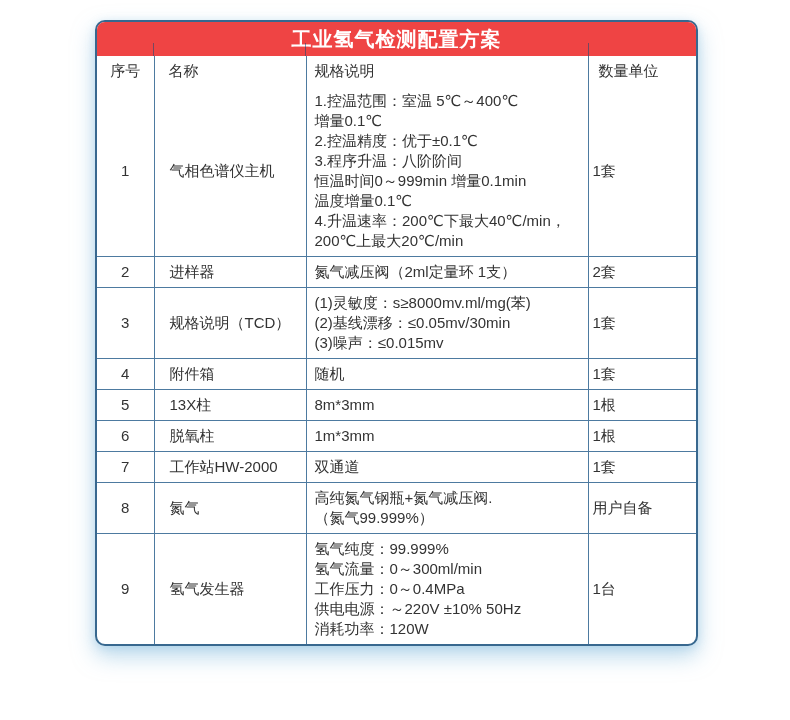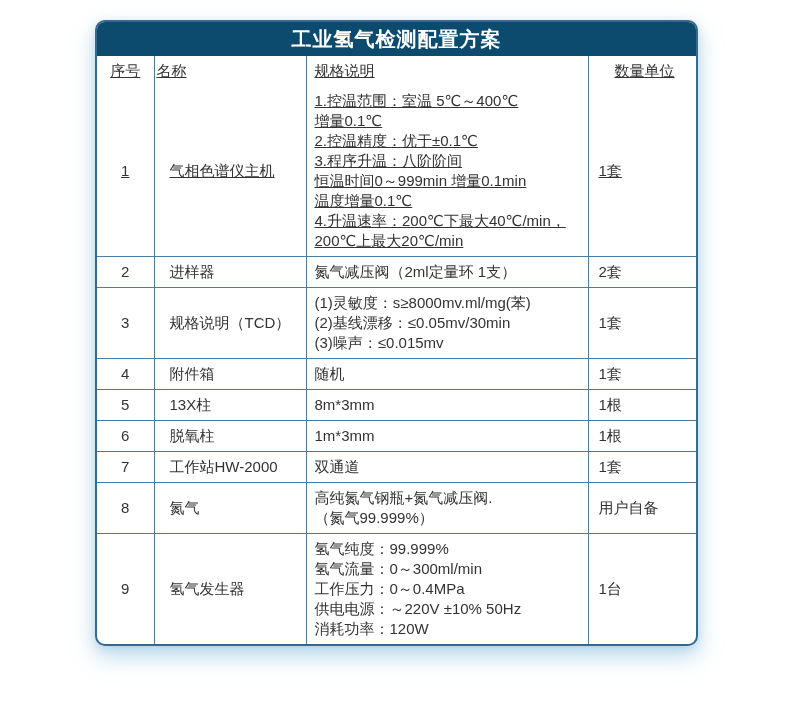--- a/index.html
+++ b/index.html
@@ -16,21 +16,21 @@
     width: 603px;
     border: 2px solid #38688f;
     border-radius: 10px;
     overflow: hidden;
     background: #ffffff;
     box-shadow: 0 10px 22px rgba(130, 185, 220, 0.55), 0 2px 8px rgba(150, 195, 225, 0.35);
   }
   .title-bar {
     position: relative;
     height: 34px;
-    background: #0c4a6e;
+    background: #ef4444;
     display: flex;
     align-items: center;
     justify-content: center;
   }
   .title-bar .title {
     color: #ffffff;
     font-size: 20px;
     font-weight: bold;
     letter-spacing: 1px;
   }
@@ -58,27 +58,27 @@
     font-size: 15px;
     line-height: 20px;
     padding: 5px 8px;
     vertical-align: middle;
     font-weight: normal;
     text-align: left;
   }
   
   tr > *:first-child { border-left: none; }
   tr > *:last-child { border-right: none; }
-  tr:first-child > * { border-top: none; text-decoration: underline; }
+  tr:first-child > * { border-top: none; }
   tr:last-child > * { border-bottom: none; }
   thead th { height: 30px; }
   td.c-no { text-align: center; }
   td.c-name { padding-left: 15px; }
   td.c-spec { white-space: pre-line; }
-  td.c-qty { padding-left: 10px; }
+  td.c-qty { padding-left: 4px; }
   tbody tr td { height: 30px; }
 </style>
 </head>
 <body>
 
 <div class="sheet">
 
   <div class="title-bar">
     <span class="title">工业氢气检测配置方案</span>
     <span class="title-sep s1"></span>
@@ -89,23 +89,23 @@
   <table>
     <colgroup>
       <col class="c1">
         <col class="c2">
         <col class="c3">
         <col class="c4">
     </colgroup>
     <thead>
       <tr>
         <th style="text-align:center;">序号</th>
-        <th style="padding-left:2px;">名称</th>
+        <th style="padding-left:14px;">名称</th>
         <th>规格说明</th>
-        <th style="padding-left:26px;">数量单位</th>
+        <th style="padding-left:10px;">数量单位</th>
       </tr>
     </thead>
     <tbody>
       <tr>
         <td class="c-no">1</td>
         <td class="c-name">气相色谱仪主机</td>
         <td class="c-spec">1.控温范围：室温 5℃～400℃
 增量0.1℃
 2.控温精度：优于±0.1℃
 3.程序升温：八阶阶间

